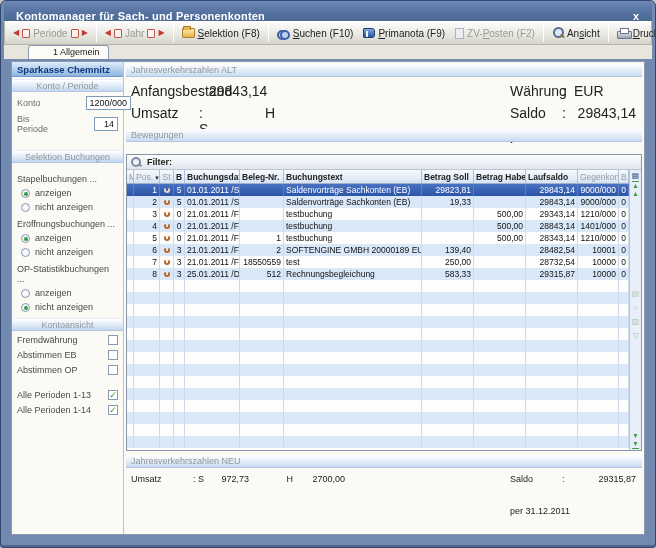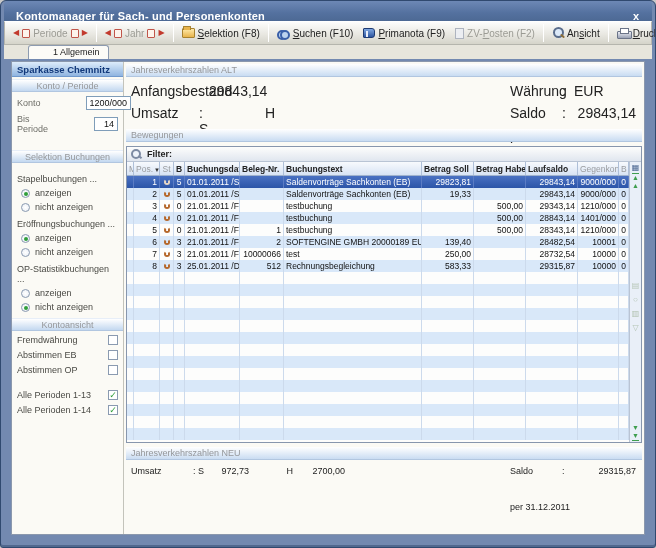--- a/index.html
+++ b/index.html
@@ -90,21 +90,21 @@
   
   .content { flex:1; display:flex; flex-direction:column; padding:0 2px 2px 2px; min-width:0; }
   .cbar { height:13px; background:linear-gradient(#ffffff,#c9dcf2); border-bottom:1px solid #b1c6e0; color:#95979a; font-size:9px; padding:1px 0 0 5px; margin-top:2px; }
   .altbody { height:50px; font-size:14px; color:#222; padding:6px 6px 0 5px; display:flex; justify-content:space-between; }
   .kv { display:grid; grid-template-columns:68px 10px 56px 40px 60px; row-gap:6px; }
   .kv .num { text-align:right; }
   .kvr { display:grid; grid-template-columns:52px 12px 62px; row-gap:6px; }
   .kvr .num { text-align:right; }
 
   
-  .gridwrap { margin-top:4px; border:1px solid #8796ad; background:#fff; height:297px; display:flex; flex-direction:column; position:relative; }
+  .gridwrap { margin-top:12px; border:1px solid #8796ad; background:#fff; height:297px; display:flex; flex-direction:column; position:relative; }
   .filterbar { height:15px; background:linear-gradient(#fdfdfc,#e0e6ef); border-bottom:1px solid #b9c4d4; display:flex; align-items:center; gap:5px; padding-left:4px; font-size:9px; font-weight:bold; color:#222; }
   .ico-filtermag { display:inline-block; width:11px; height:11px; position:relative; }
   .ico-filtermag:before { content:""; position:absolute; left:0; top:0; width:6px; height:6px; border:2px solid #7d8ba3; border-radius:50%; background:#eef3fa; }
   .ico-filtermag:after { content:""; position:absolute; left:7px; top:7px; width:4px; height:2px; background:#7d8ba3; transform:rotate(40deg); }
   .gridscroll { flex:1; display:flex; min-height:0; }
   .gridcols { flex:1; min-width:0; display:flex; flex-direction:column; }
   .ghead { display:flex; height:14px; background:linear-gradient(#f8fafd,#d7e3f4); border-bottom:1px solid #9fb2cd; font-size:8.5px; font-weight:bold; color:#222; }
   .ghead .gc { border-right:1px solid #aebfd8; padding:2px 2px 0 2px; overflow:hidden; white-space:nowrap; }
   .ghead .dim { color:#9a9c9f; font-weight:normal; }
   .sortarr { font-size:6px; color:#333; margin-left:1px; }
@@ -402,21 +402,21 @@
                     <div class="gc c-lauf">28482,54</div>
                     <div class="gc c-gegen">10001</div>
                     <div class="gc c-b2">0</div>
                   </div>
                   <div class="grow plain">
                     <div class="gc c-m"></div>
                     <div class="gc c-pos">7</div>
                     <div class="gc c-st"><span class="sticon"></span></div>
                     <div class="gc c-b">3</div>
                     <div class="gc c-datum">21.01.2011 /Fr</div>
-                    <div class="gc c-beleg">10000066</div>
+                    <div class="gc c-beleg">18550559</div>
                     <div class="gc c-text">test</div>
                     <div class="gc c-soll">250,00</div>
                     <div class="gc c-haben"></div>
                     <div class="gc c-lauf">28732,54</div>
                     <div class="gc c-gegen">10000</div>
                     <div class="gc c-b2">0</div>
                   </div>
                   <div class="grow alt">
                     <div class="gc c-m"></div>
                     <div class="gc c-pos">8</div>

